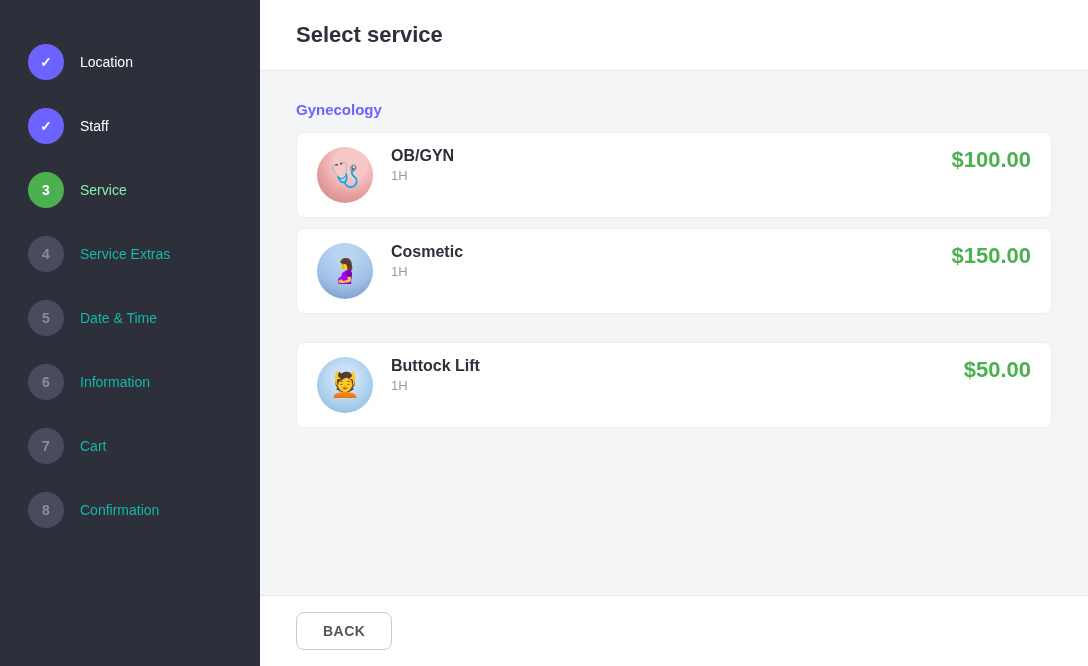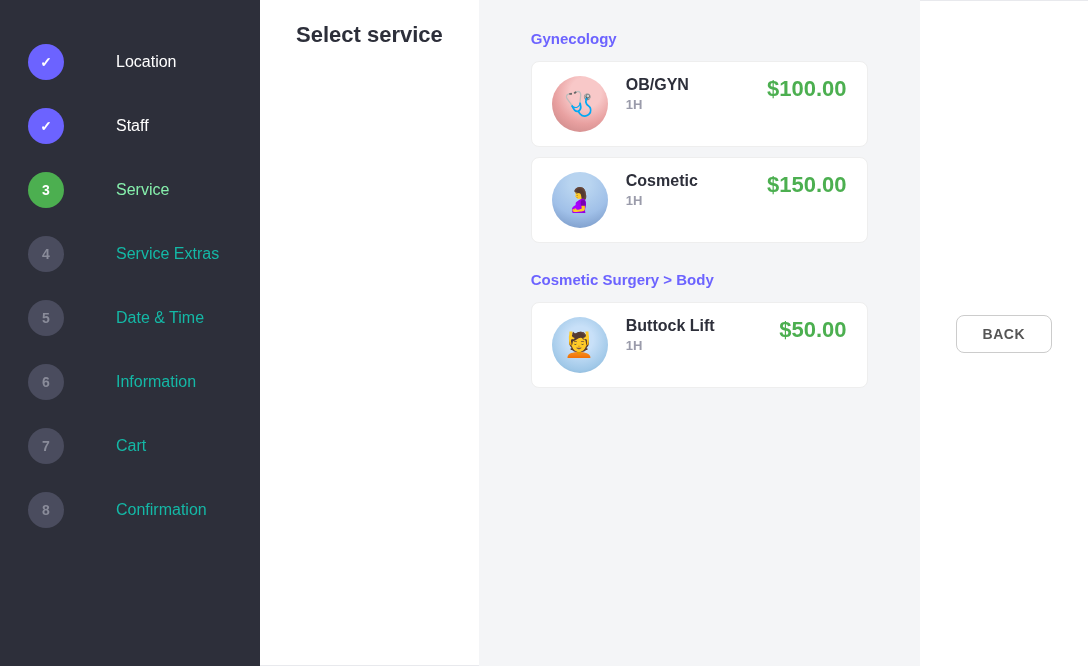--- a/index.html
+++ b/index.html
@@ -38,51 +38,50 @@
     }
     .step-circle.active {
       background: #4caf50;
       color: #fff;
     }
     .step-circle.inactive {
       background: #4a4c5e;
       color: #8a8c9a;
     }
     .sidebar-item .step-label {
-      font-size: 16px;
+      font-size: 14px;
       font-weight: 500;
-      margin-left: 36px;
     }
     .step-label.completed { color: #fff; }
     .step-label.active { color: #86efac; }
     .step-label.inactive { color: #14b8a6; }
 
     
     .main {
       flex: 1;
       display: flex;
-      flex-direction: row;
+      flex-direction: column;
       background: #f4f5f7;
     }
 
     .main-header {
       background: #fff;
       padding: 22px 36px;
       border-bottom: 1px solid #e8e9ed;
     }
     .main-header h1 {
       font-size: 22px;
       font-weight: 600;
       color: #2d2f3a;
     }
 
     .main-body {
       flex: 1;
       overflow-y: auto;
-      padding: 30px 52px;
+      padding: 30px 36px;
     }
 
     .category-label {
       font-size: 15px;
       font-weight: 600;
       color: #6c63ff;
       margin-bottom: 14px;
     }
 
     .service-card {
@@ -144,21 +143,21 @@
     }
     .service-name {
       font-size: 16px;
       font-weight: 600;
       color: #2d2f3a;
       margin-bottom: 3px;
     }
     .service-duration {
       font-size: 13px;
       color: #9a9baa;
-      font-weight: 700;
+      font-weight: 400;
     }
     .service-price {
       font-size: 22px;
       font-weight: 700;
       color: #4caf50;
     }
 
     .category-section { margin-bottom: 28px; }
 
     
@@ -252,21 +251,20 @@
         <div class="service-card">
           <div class="service-thumb thumb-maternity"></div>
           <div class="service-info">
             <div class="service-name">Cosmetic</div>
             <div class="service-duration">1H</div>
           </div>
           <div class="service-price">$150.00</div>
         </div>
       </div>
       <div class="category-section">
-        <div class="category-label">Cosmetic Surgery &gt; Body</div>
         <div class="service-card">
           <div class="service-thumb thumb-buttock"></div>
           <div class="service-info">
             <div class="service-name">Buttock Lift</div>
             <div class="service-duration">1H</div>
           </div>
           <div class="service-price">$50.00</div>
         </div>
       </div>
     </div>

